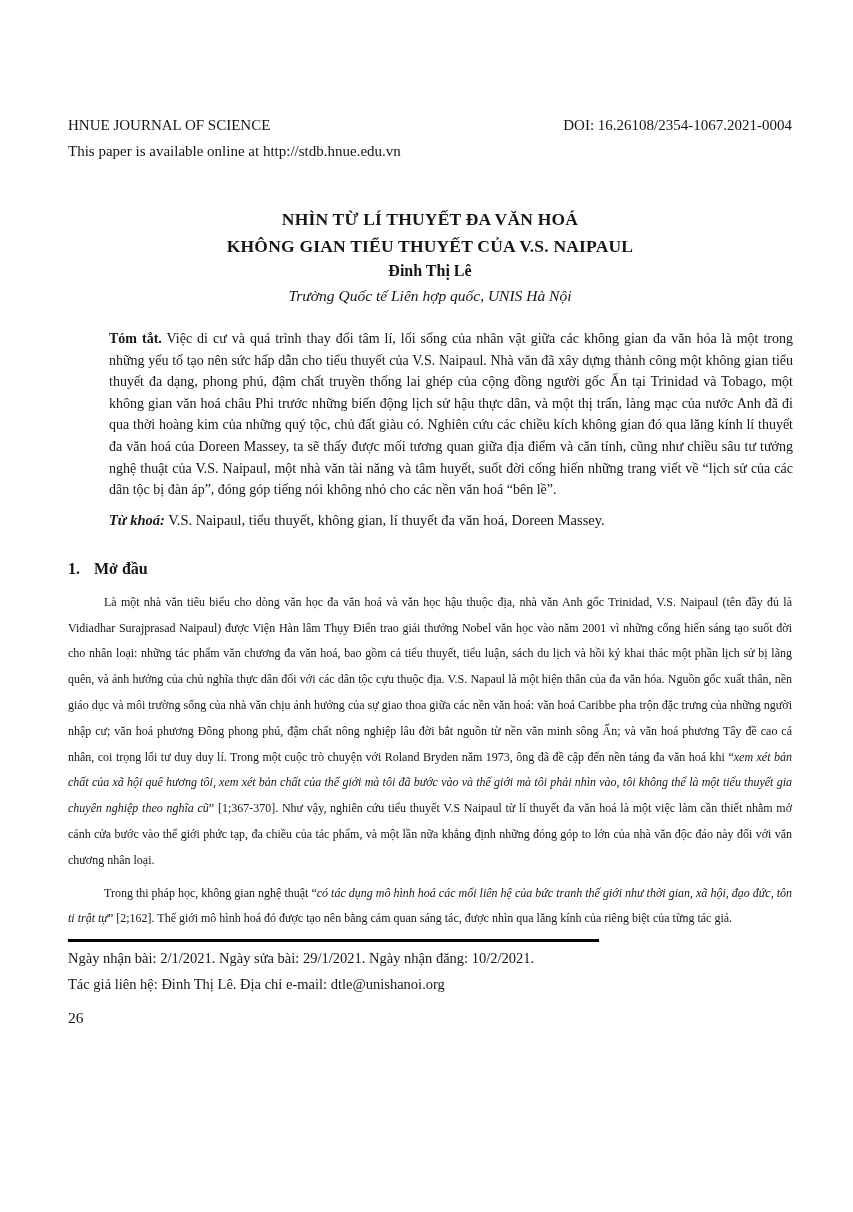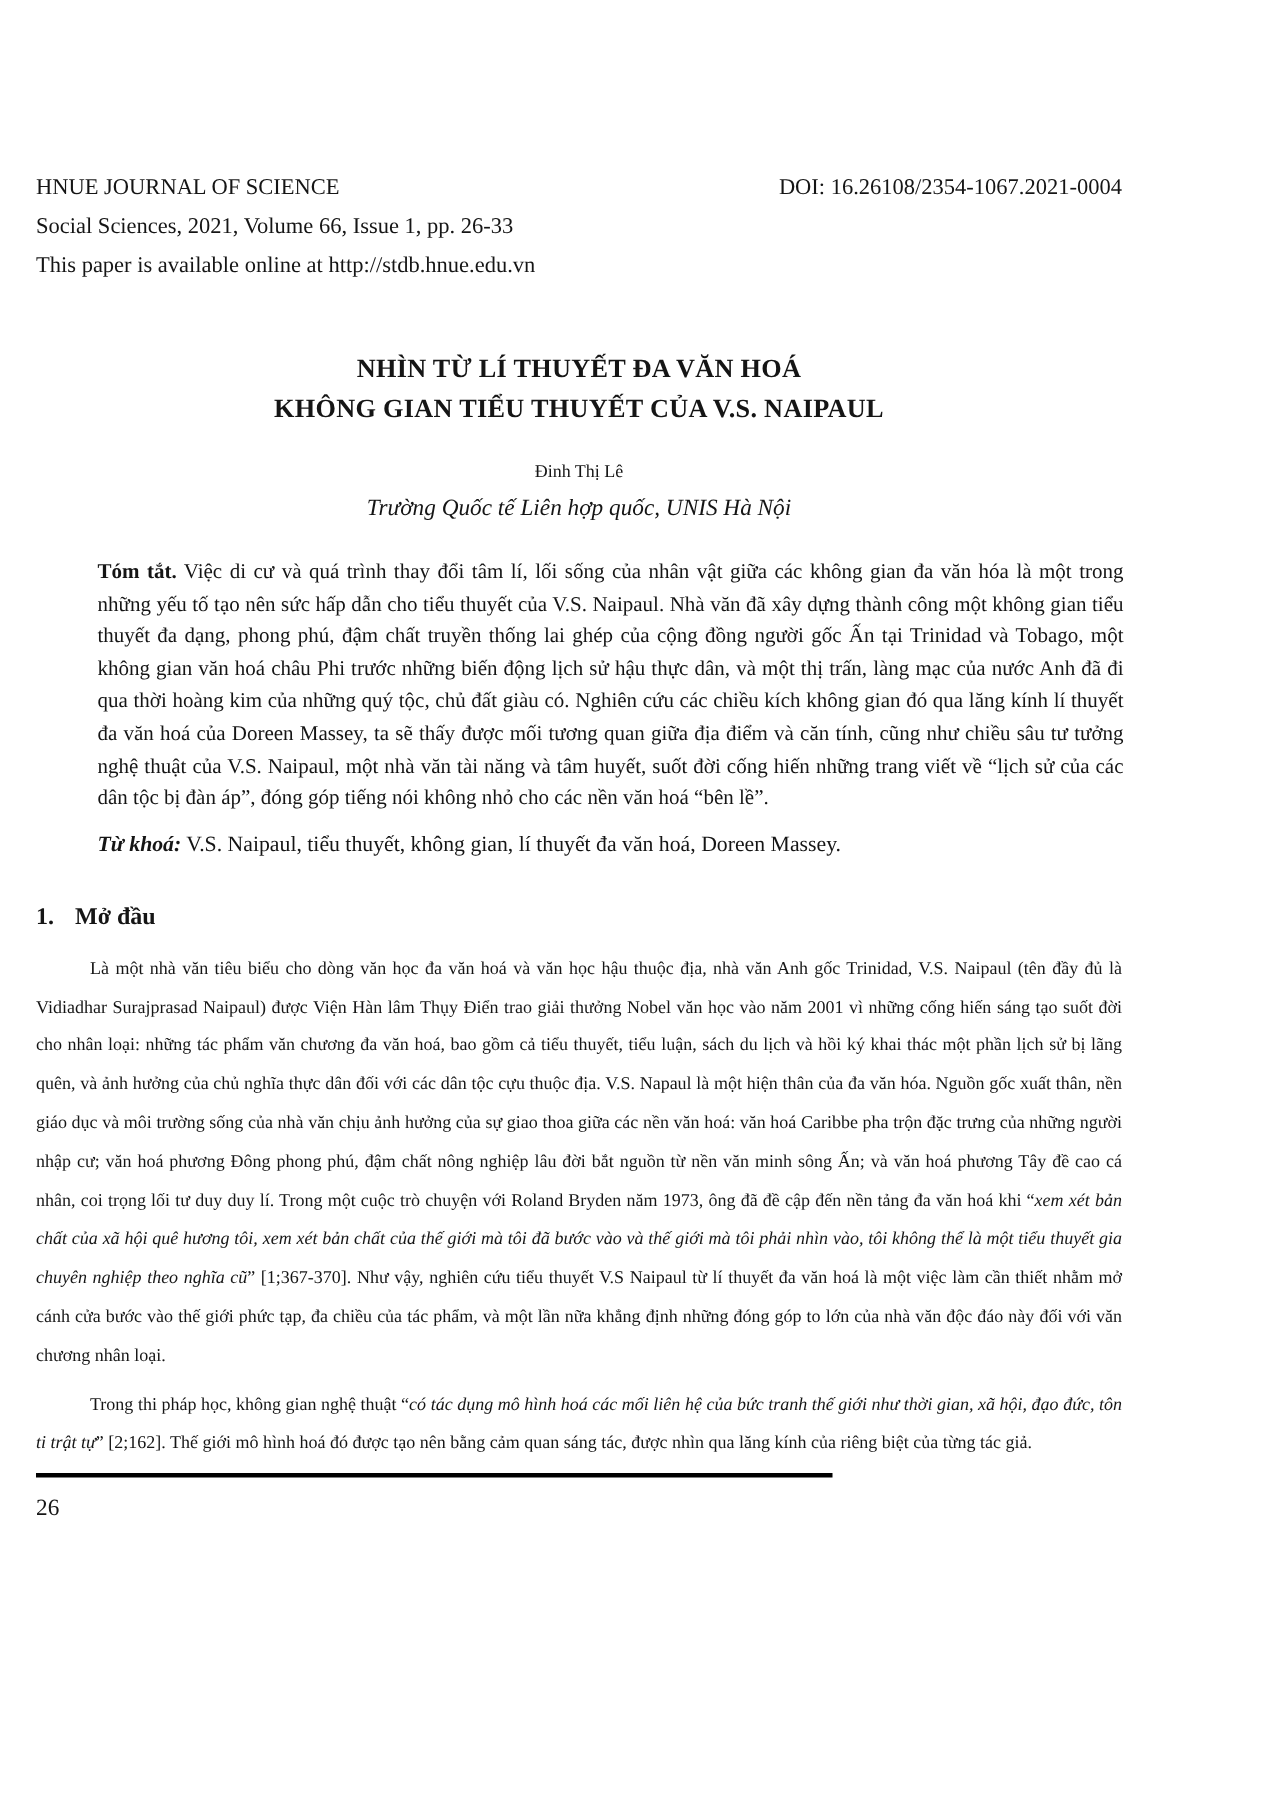--- a/index.html
+++ b/index.html
@@ -4,30 +4,30 @@
 <style>
   * { margin: 0; padding: 0; box-sizing: border-box; }
   html, body { width: 853px; height: 1212px; background: #ffffff; overflow: hidden; }
   body {
     font-family: "Liberation Serif", "DejaVu Serif", serif;
     color: #151515;
     position: relative;
   }
   .page {
     width: 853px; height: 1212px;
-    padding: 112px 85px 0 24px;
+    padding: 112px 85px 0 68px;
     position: relative;
   }
   
   .hdr { width: 724px; font-size: 15px; line-height: 26px; }
   .hdr-row1 { display: flex; justify-content: space-between; }
   
   .title-block { width: 724px; text-align: center; margin-top: 42px; }
   .title-line { font-weight: bold; font-size: 17.5px; line-height: 27px; letter-spacing: 0.2px; }
-  .author { font-weight: normal; font-size: 12px; margin-top: 17px; line-height: 22px; }
+  .author { font-weight: bold; font-size: 16px; line-height: 22px; }
   .affil { font-style: italic; font-size: 15.5px; margin-top: 4px; line-height: 20px; }
   
   .abstract {
     margin: 22px 0 0 41px;      
     width: 684px;
     font-size: 14px;
     line-height: 21.6px;
     text-align: justify;
   }
   .abstract .lbl { font-weight: bold; }
@@ -56,21 +56,20 @@
 </head>
 <body>
 
 <div class="page">
 
   <div class="hdr">
     <div class="hdr-row1">
       <span>HNUE JOURNAL OF SCIENCE</span>
       <span>DOI: 16.26108/2354-1067.2021-0004</span>
     </div>
-    <div>Social Sciences, 2021, Volume 66, Issue 1, pp. 26-33</div>
     <div>This paper is available online at http://stdb.hnue.edu.vn</div>
   </div>
 
   <div class="title-block">
     <div class="title-line">NHÌN TỪ LÍ THUYẾT ĐA VĂN HOÁ</div>
     <div class="title-line">KHÔNG GIAN TIỂU THUYẾT CỦA V.S. NAIPAUL</div>
     <div class="author">Đinh Thị Lê</div>
     <div class="affil">Trường Quốc tế Liên hợp quốc, UNIS Hà Nội</div>
   </div>
 
@@ -89,16 +88,20 @@
   <div class="body-par">
     <span>Là một nhà văn tiêu biểu cho dòng văn học đa văn hoá và văn học hậu thuộc địa, nhà văn Anh gốc Trinidad, V.S. Naipaul (tên đầy đủ là Vidiadhar Surajprasad Naipaul) được Viện Hàn lâm Thụy Điển trao giải thưởng Nobel văn học vào năm 2001 vì những cống hiến sáng tạo suốt đời cho nhân loại: những tác phẩm văn chương đa văn hoá, bao gồm cả tiểu thuyết, tiểu luận, sách du lịch và hồi ký khai thác một phần lịch sử bị lãng quên, và ảnh hưởng của chủ nghĩa thực dân đối với các dân tộc cựu thuộc địa. V.S. Napaul là một hiện thân của đa văn hóa. Nguồn gốc xuất thân, nền giáo dục và môi trường sống của nhà văn chịu ảnh hưởng của sự giao thoa giữa các nền văn hoá: văn hoá Caribbe pha trộn đặc trưng của những người nhập cư; văn hoá phương Đông phong phú, đậm chất nông nghiệp lâu đời bắt nguồn từ nền văn minh sông Ấn; và văn hoá phương Tây đề cao cá nhân, coi trọng lối tư duy duy lí. Trong một cuộc trò chuyện với Roland Bryden năm 1973, ông đã đề cập đến nền tảng đa văn hoá khi “</span><span class="q">xem xét bản chất của xã hội quê hương tôi, xem xét bản chất của thế giới mà tôi đã bước vào và thế giới mà tôi phải nhìn vào, tôi không thể là một tiểu thuyết gia chuyên nghiệp theo nghĩa cũ</span><span>” [1;367-370]. Như vậy, nghiên cứu tiểu thuyết V.S Naipaul từ lí thuyết đa văn hoá là một việc làm cần thiết nhằm mở cánh cửa bước vào thế giới phức tạp, đa chiều của tác phẩm, và một lần nữa khẳng định những đóng góp to lớn của nhà văn độc đáo này đối với văn chương nhân loại.</span>
   </div>
 
   <div class="body-par">
     <span>Trong thi pháp học, không gian nghệ thuật “</span><span class="q">có tác dụng mô hình hoá các mối liên hệ của bức tranh thế giới như thời gian, xã hội, đạo đức, tôn ti trật tự</span><span>” [2;162]. Thế giới mô hình hoá đó được tạo nên bằng cảm quan sáng tác, được nhìn qua lăng kính của riêng biệt của từng tác giả.</span>
   </div>
 
   <div class="foot-rule"></div>
 
+  <div class="foot">
+    <div>Ngày nhận bài: 2/1/2021. Ngày sửa bài: 29/1/2021. Ngày nhận đăng: 10/2/2021.</div>
+    <div>Tác giả liên hệ: Đinh Thị Lê. Địa chỉ e-mail: dtle@unishanoi.org</div>
+  </div>
 
   <div class="pagenum">26</div>
 
 </div>
 
 </body></html>

